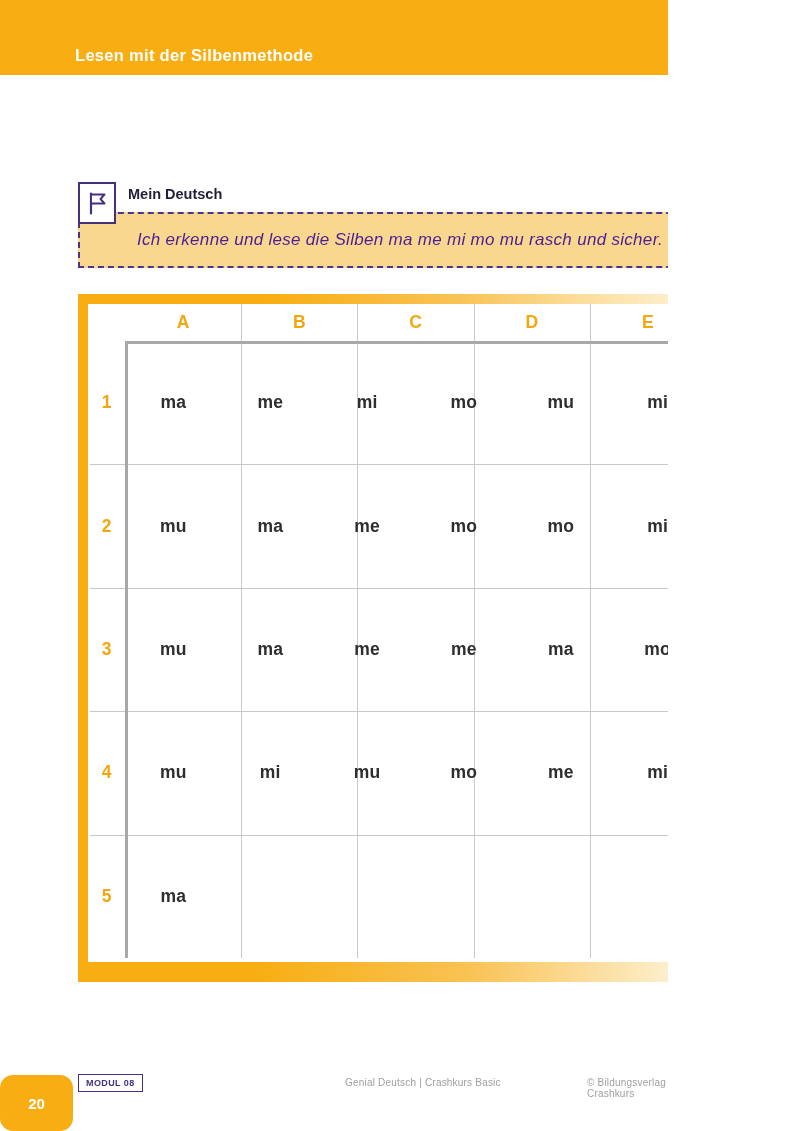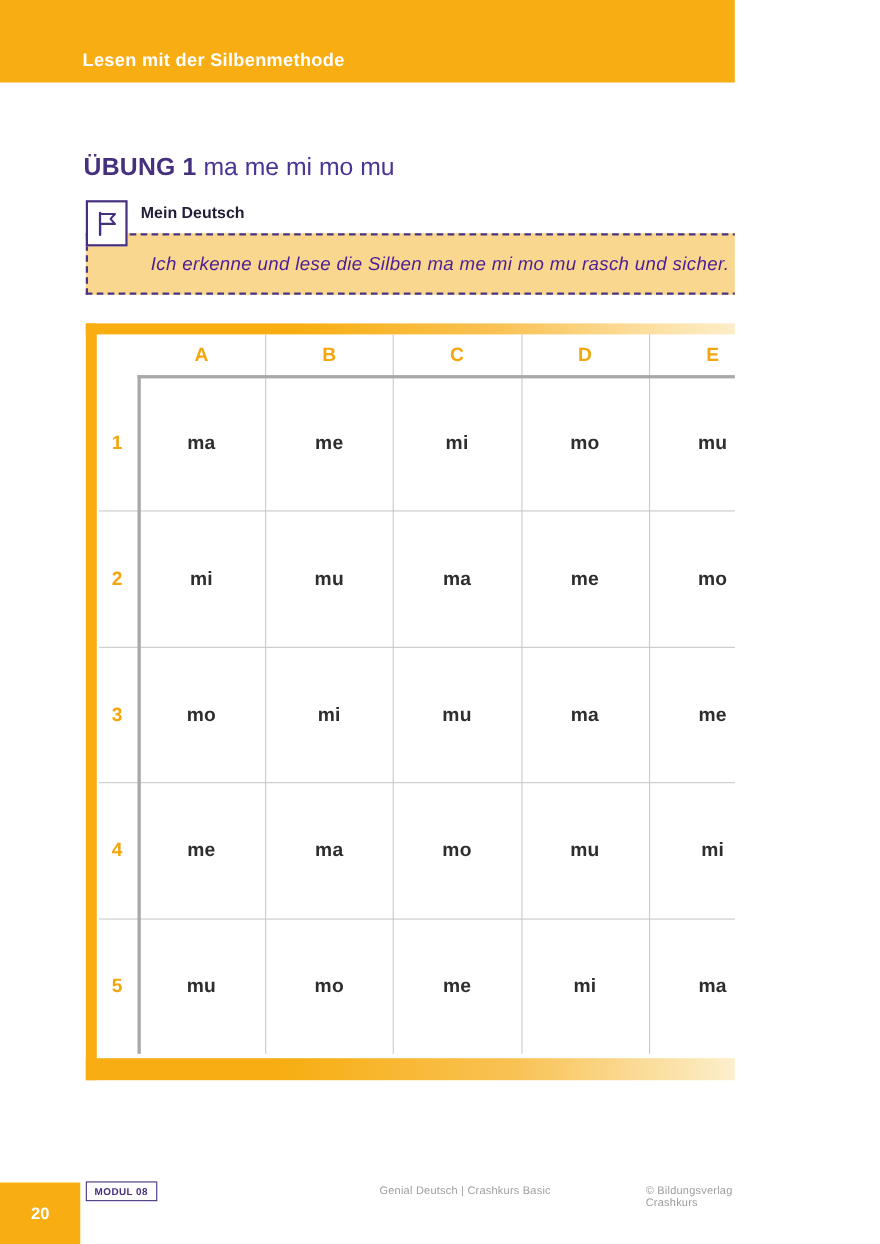--- a/index.html
+++ b/index.html
@@ -47,44 +47,40 @@
   .hline { height: 1px; left: 12px; width: 616px; background: #C9C9C9; }
   .h1 { top: 170px; } .h2 { top: 294px; } .h3 { top: 417px; } .h4 { top: 541px; }
   .thick-h { left: 47px; top: 47px; width: 581px; height: 3px; background: #A8A8A8; }
   .thick-v { left: 47px; top: 47px; width: 3px; height: 617px; background: #A8A8A8; }
 
   .col-headers { left: 47px; top: 10px; width: 581px; height: 37px; display: grid; grid-template-columns: repeat(5, 1fr); }
   .col-headers span { display: flex; align-items: center; justify-content: center; color: #F2A70F; font-weight: bold; font-size: 17.5px; }
   .row-headers { left: 10px; top: 47px; width: 37px; height: 617px; display: grid; grid-template-rows: repeat(5, 1fr); }
   .row-headers span { display: flex; align-items: center; justify-content: center; color: #F2A70F; font-weight: bold; font-size: 17.5px; }
   .cells { left: 47px; top: 47px; width: 581px; height: 617px; display: grid;
-           grid-template-columns: repeat(5, 1fr); grid-template-rows: repeat(5, 1fr); }
+           grid-template-columns: repeat(6, 1fr); grid-template-rows: repeat(5, 1fr); }
   .cells div { display: flex; align-items: center; justify-content: center; font-weight: bold; font-size: 17.5px; color: #2E2E2E; letter-spacing: 0.2px; }
 
   
   .page-number-box { position: absolute; left: 0; top: 1075px; width: 73px; height: 56px; background: #F8AE12;
-                     display: flex; align-items: center; justify-content: center; color: #ffffff; font-weight: bold; font-size: 15px; }
+                     display: flex; align-items: center; justify-content: center; color: #ffffff; font-weight: bold; font-size: 15px; border-radius: 13px; }
   .module-badge { position: absolute; left: 78px; top: 1074px; border: 1.5px solid #46307E; background: #ffffff;
                   color: #46307E; font-weight: bold; font-size: 9px; padding: 3px 7px; letter-spacing: 0.4px; }
   .footer-series { position: absolute; left: 345px; top: 1077px; font-size: 10px; color: #9E9E9E; letter-spacing: 0.2px; }
   .footer-copyright { position: absolute; left: 587px; top: 1077px; font-size: 10px; color: #9E9E9E; letter-spacing: 0.2px; }
 </style>
 </head>
 <body>
 
 <div class="page">
 
   <div class="header-bar">
     <span class="header-title">Lesen mit der Silbenmethode</span>
   </div>
 
-  <div class="exercise-title">
-    <span class="exercise-label">ÜBUNG 1</span>
-    <span class="exercise-sub">ma me mi mo mu</span>
-  </div>
 
   <div class="flag-box">
     <svg width="22" height="26" viewBox="0 0 22 26">
       <path d="M5 23.5 L5 3.5" stroke="#46307E" stroke-width="2.2" fill="none" stroke-linecap="round"></path>
       <path d="M5 4.5 L18.5 4.5 L14.5 9 L18.5 13.5 L5 13.5 Z" fill="#ffffff" stroke="#46307E" stroke-width="1.9" stroke-linejoin="round"></path>
     </svg>
   </div>
   <div class="lernziel-heading">Mein Deutsch</div>
 
   <div class="goal-box">

